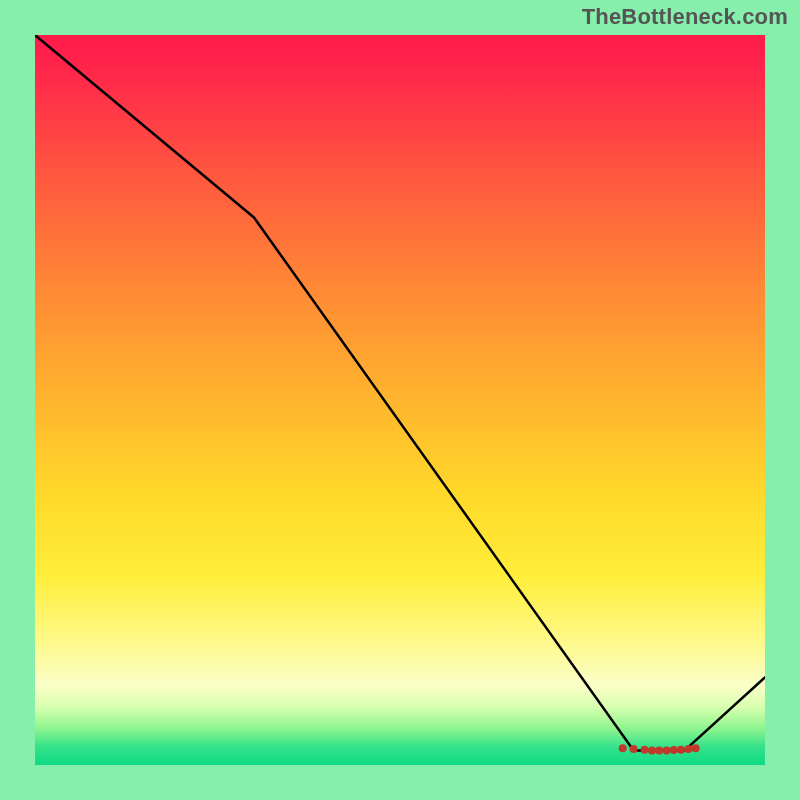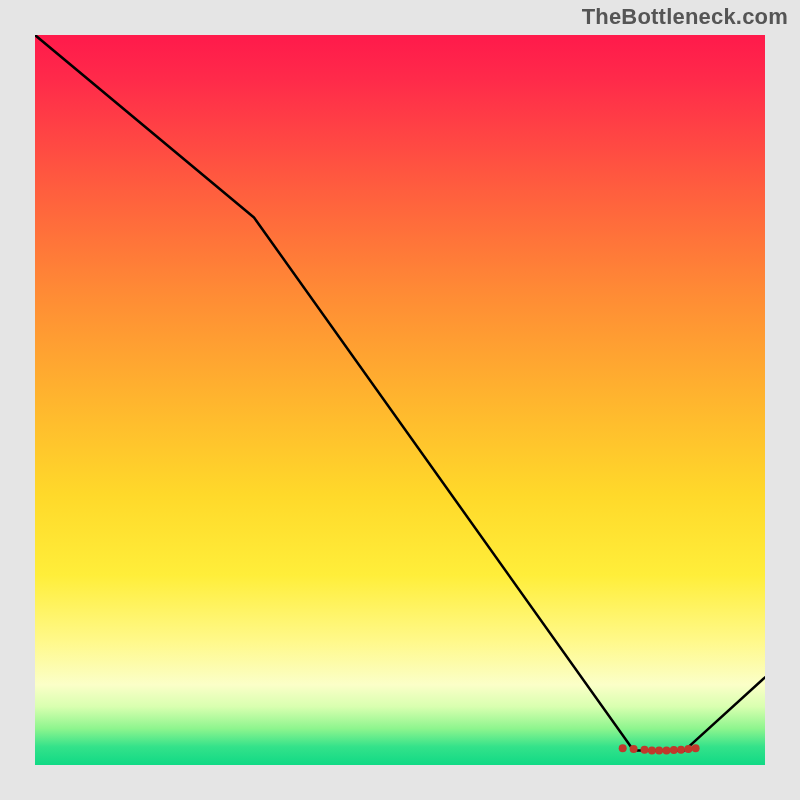--- a/index.html
+++ b/index.html
@@ -8,21 +8,21 @@
     width: 800px;
     height: 800px;
     background: #000;
     overflow: hidden;
     font-family: Arial, Helvetica, sans-serif;
   }
   .frame {
     position: relative;
     width: 800px;
     height: 800px;
-    background: #e5e5e5;
+    background: #86efac;
   }
   .watermark {
     position: absolute;
     top: 4px;
     right: 12px;
     color: #555;
     font-size: 22px;
     font-weight: 600;
     letter-spacing: 0.2px;
   }

